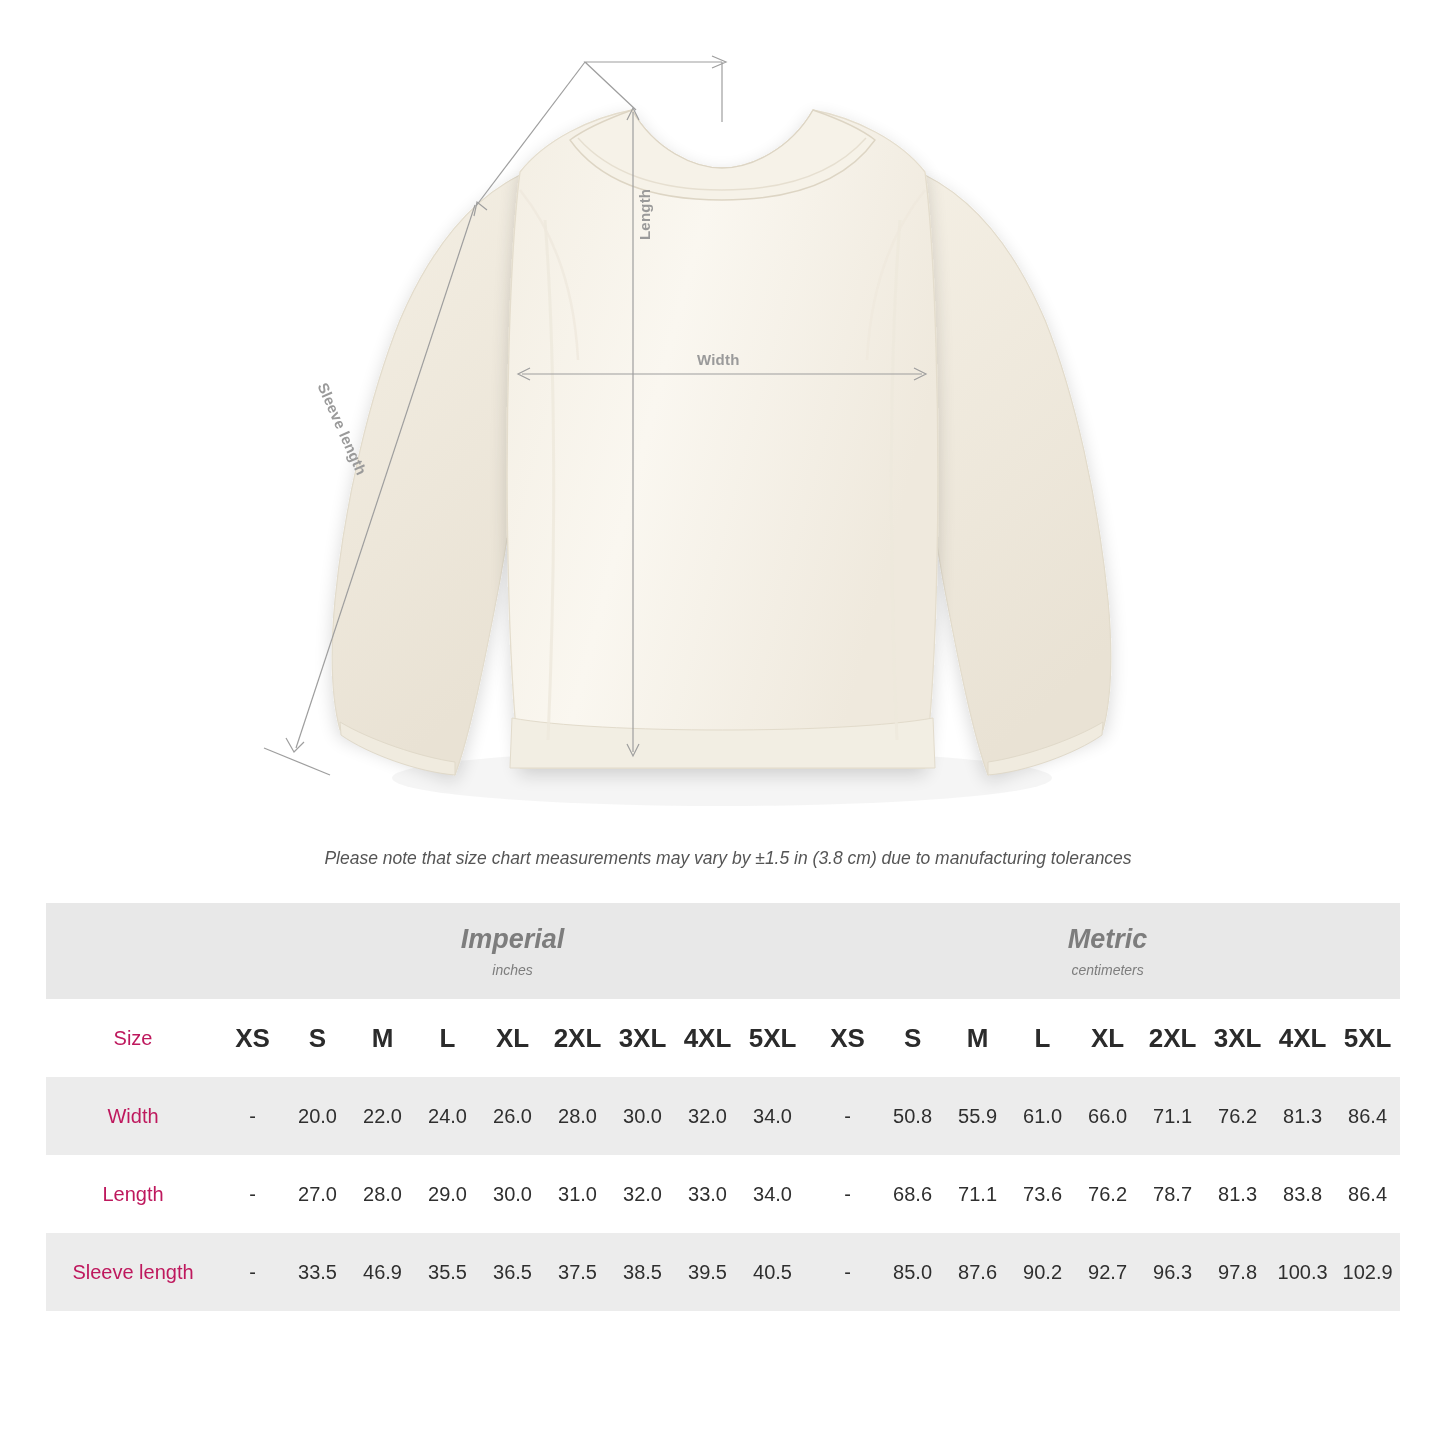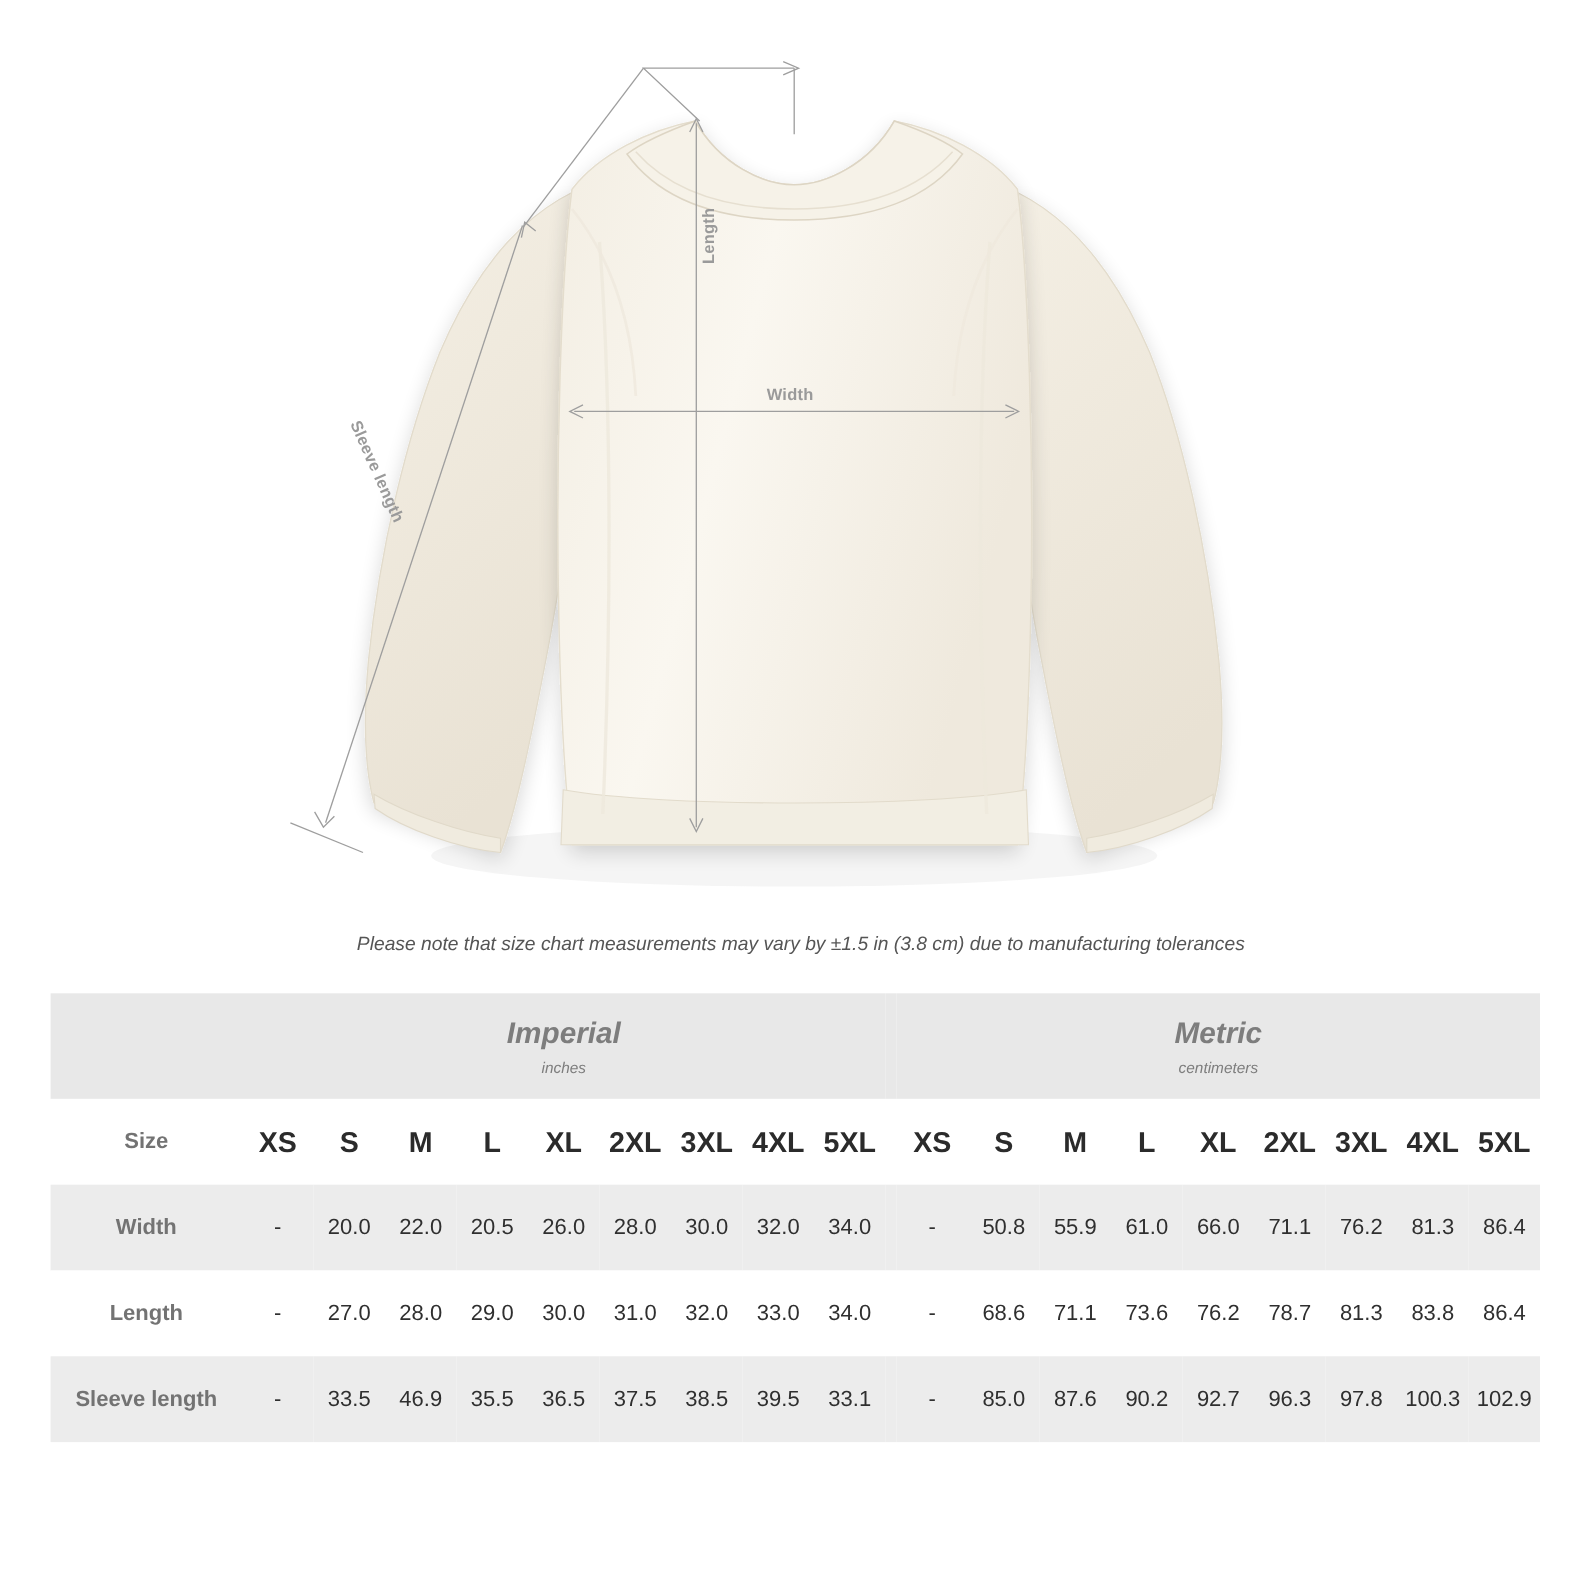--- a/index.html
+++ b/index.html
@@ -115,22 +115,22 @@
   }
   .hdrrow td.rowhead { font-size: 20px; }
   .datarow td {
     height: 78px;
     font-size: 20px;
     color: #2f2f2f;
   }
   .datarow.shaded td { background: #ececec; }
   .datarow.plain td { background: #ffffff; }
   td.rowhead {
-    font-weight: bold;
-    color: #737373;
+    font-weight: normal;
+    color: #be185d;
     width: 174px;
   }
   td.gap { width: 10px; }
   .colcell { width: 65px; }
 </style>
 </head>
 <body>
 
 <div id="page">
 
@@ -265,21 +265,21 @@
           <td>3XL</td>
           <td>4XL</td>
           <td>5XL</td>
         </tr>
 
         <tr class="datarow shaded">
           <td class="rowhead">Width</td>
           <td>-</td>
           <td>20.0</td>
           <td>22.0</td>
-          <td>20.5</td>
+          <td>24.0</td>
           <td>26.0</td>
           <td>28.0</td>
           <td>30.0</td>
           <td>32.0</td>
           <td>34.0</td>
           <td class="gap"></td>
           <td>-</td>
           <td>50.8</td>
           <td>55.9</td>
           <td>61.0</td>
@@ -316,21 +316,21 @@
         <tr class="datarow shaded">
           <td class="rowhead">Sleeve length</td>
           <td>-</td>
           <td>33.5</td>
           <td>46.9</td>
           <td>35.5</td>
           <td>36.5</td>
           <td>37.5</td>
           <td>38.5</td>
           <td>39.5</td>
-          <td>33.1</td>
+          <td>40.5</td>
           <td class="gap"></td>
           <td>-</td>
           <td>85.0</td>
           <td>87.6</td>
           <td>90.2</td>
           <td>92.7</td>
           <td>96.3</td>
           <td>97.8</td>
           <td>100.3</td>
           <td>102.9</td>

